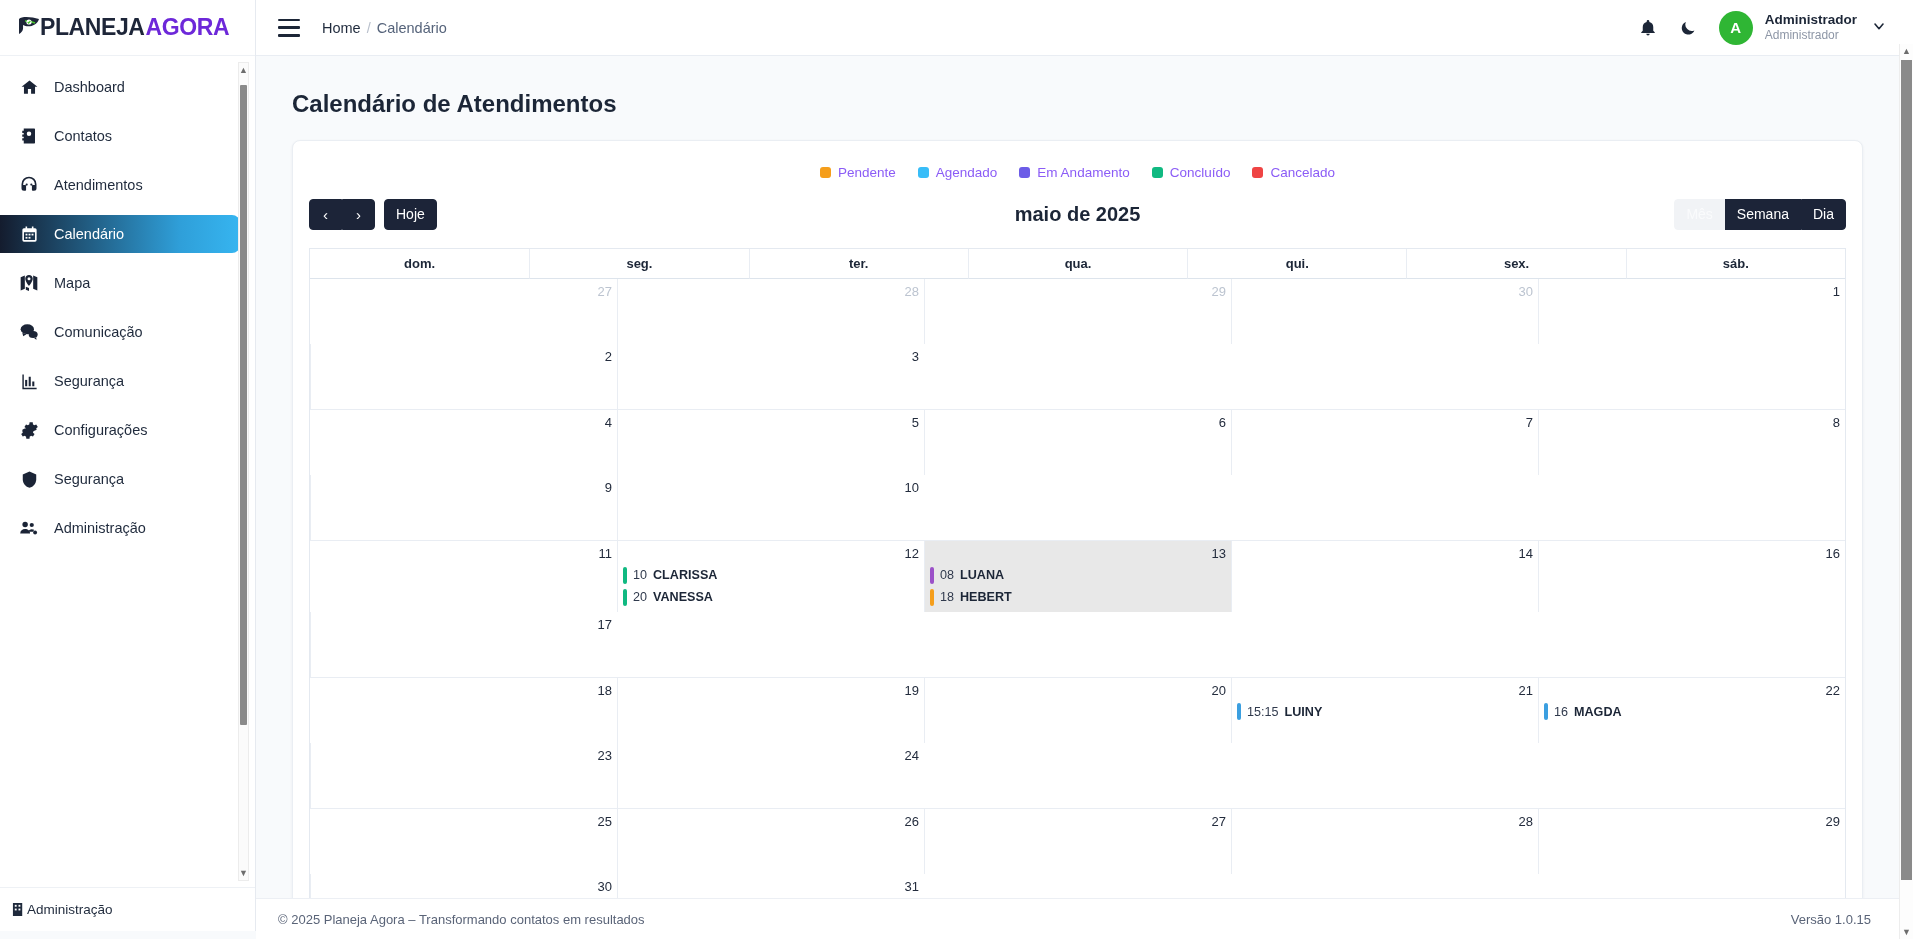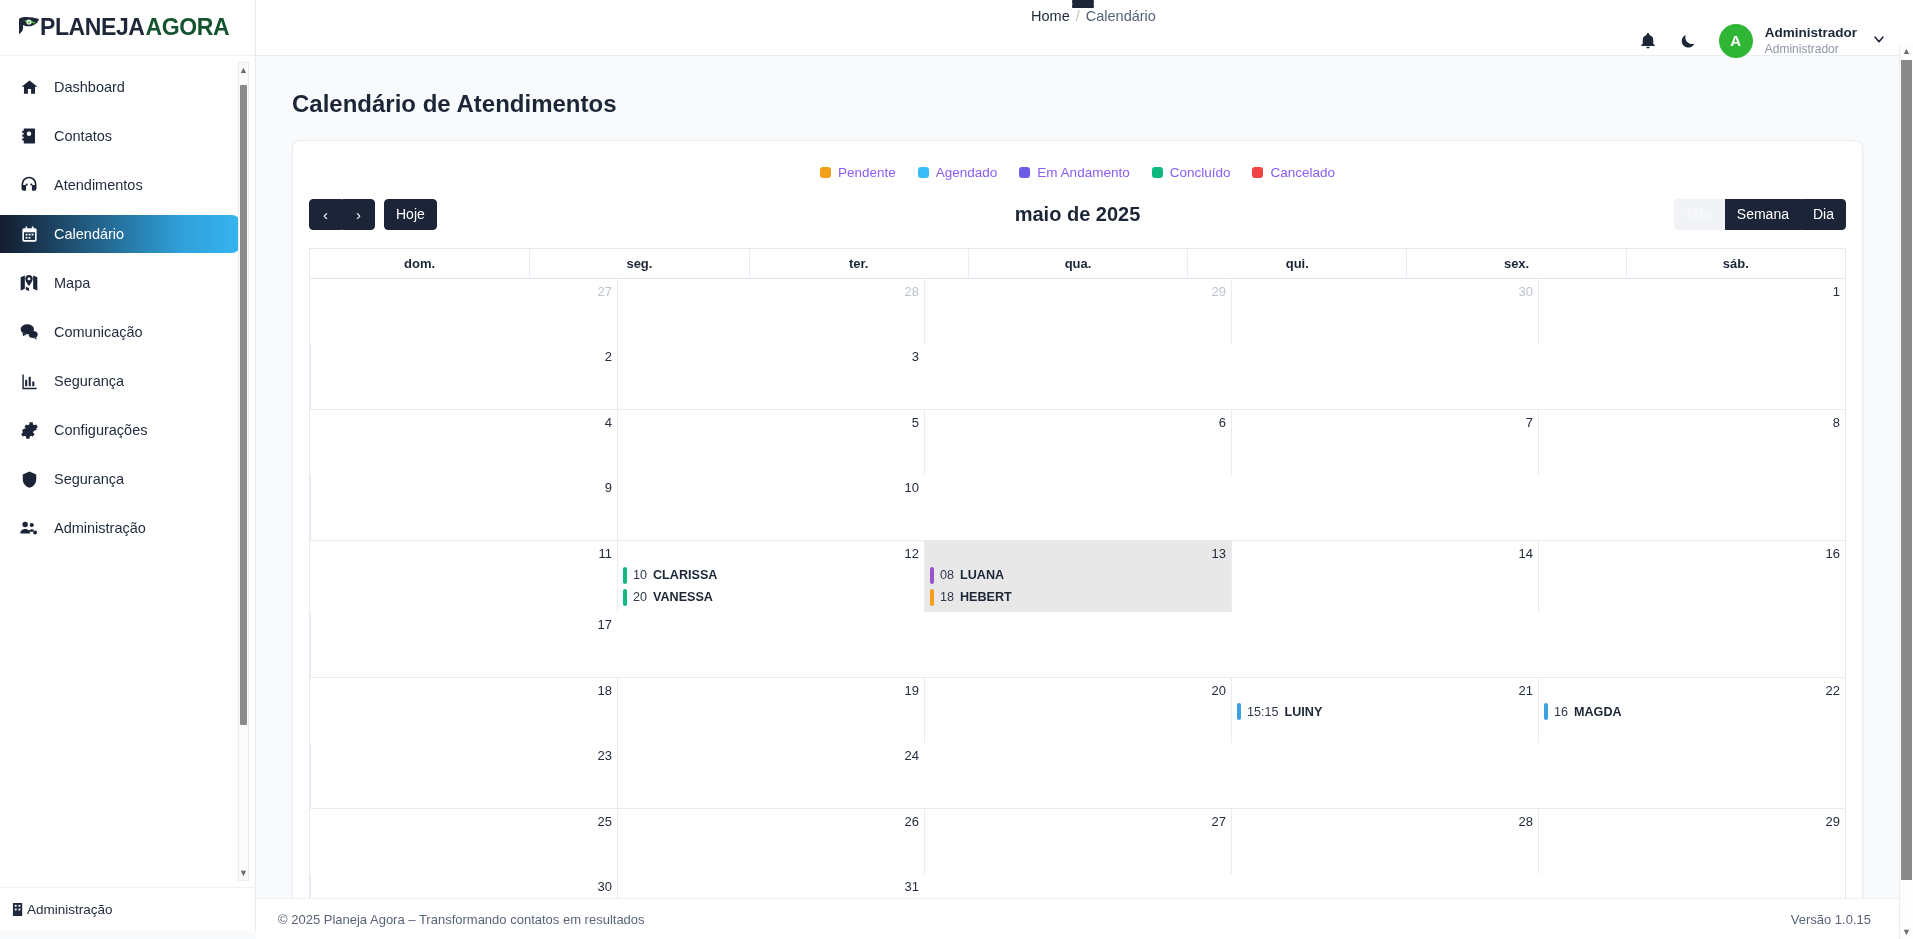--- a/index.html
+++ b/index.html
@@ -25,21 +25,21 @@
     height: 56px; flex: 0 0 56px;
     display: flex; align-items: center;
     padding-left: 16px;
     border-bottom: 1px solid #eef1f5;
     background: #fff;
   }
   .logo-wrap { display: flex; align-items: center; gap: 1px; }
   .logo-mark { width: 26px; height: 26px; margin-right: -3px; }
   .logo-text { font-size: 23px; font-weight: 800; letter-spacing: -0.4px; }
   .logo-a { color: #1e2639; }
-  .logo-b { color: #14532d; }
+  .logo-b { color: #6d28d9; }
 
   #nav-scroll {
     flex: 1 1 auto;
     overflow: hidden;
     position: relative;
     padding-top: 12px;
   }
   .nav-item {
     display: flex; align-items: center; gap: 14px;
     height: 38px; margin: 0 0 11px 0;
@@ -92,21 +92,20 @@
 
   
   #topbar {
     position: absolute; left: 256px; top: 0;
     right: 0; height: 56px;
     background: #ffffff;
     border-bottom: 1px solid #e9edf3;
     display: flex; align-items: center;
     padding: 0 26px 0 22px;
     z-index: 20;
-    flex-direction: column;
   }
   #hamburger {
     width: 22px; height: 18px; cursor: pointer;
     display: flex; flex-direction: column; justify-content: space-between;
   }
   #hamburger span { display: block; height: 2.6px; background: #1c2637; border-radius: 1px; }
   #breadcrumb { margin-left: 22px; font-size: 14.5px; color: #1f2a3c; display: flex; gap: 6px; }
   #breadcrumb .crumb-sep { color: #b9c0cc; }
   #breadcrumb .crumb-cur { color: #55637a; }
   #topbar-right { margin-left: auto; display: flex; align-items: center; gap: 22px; }

